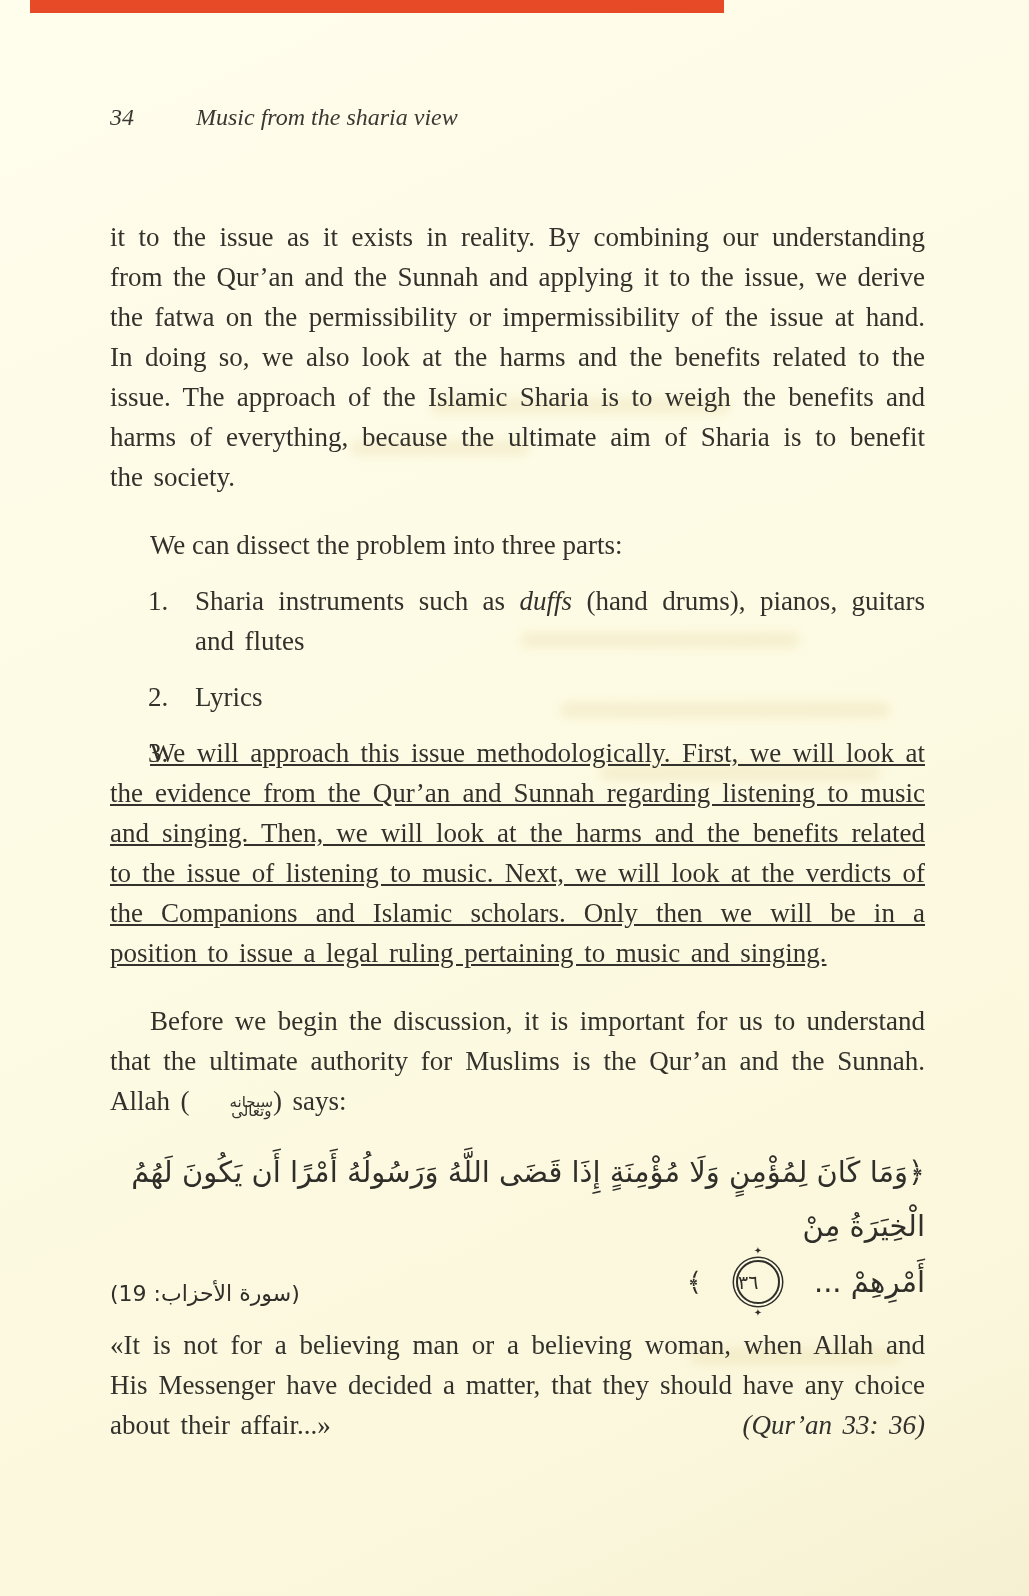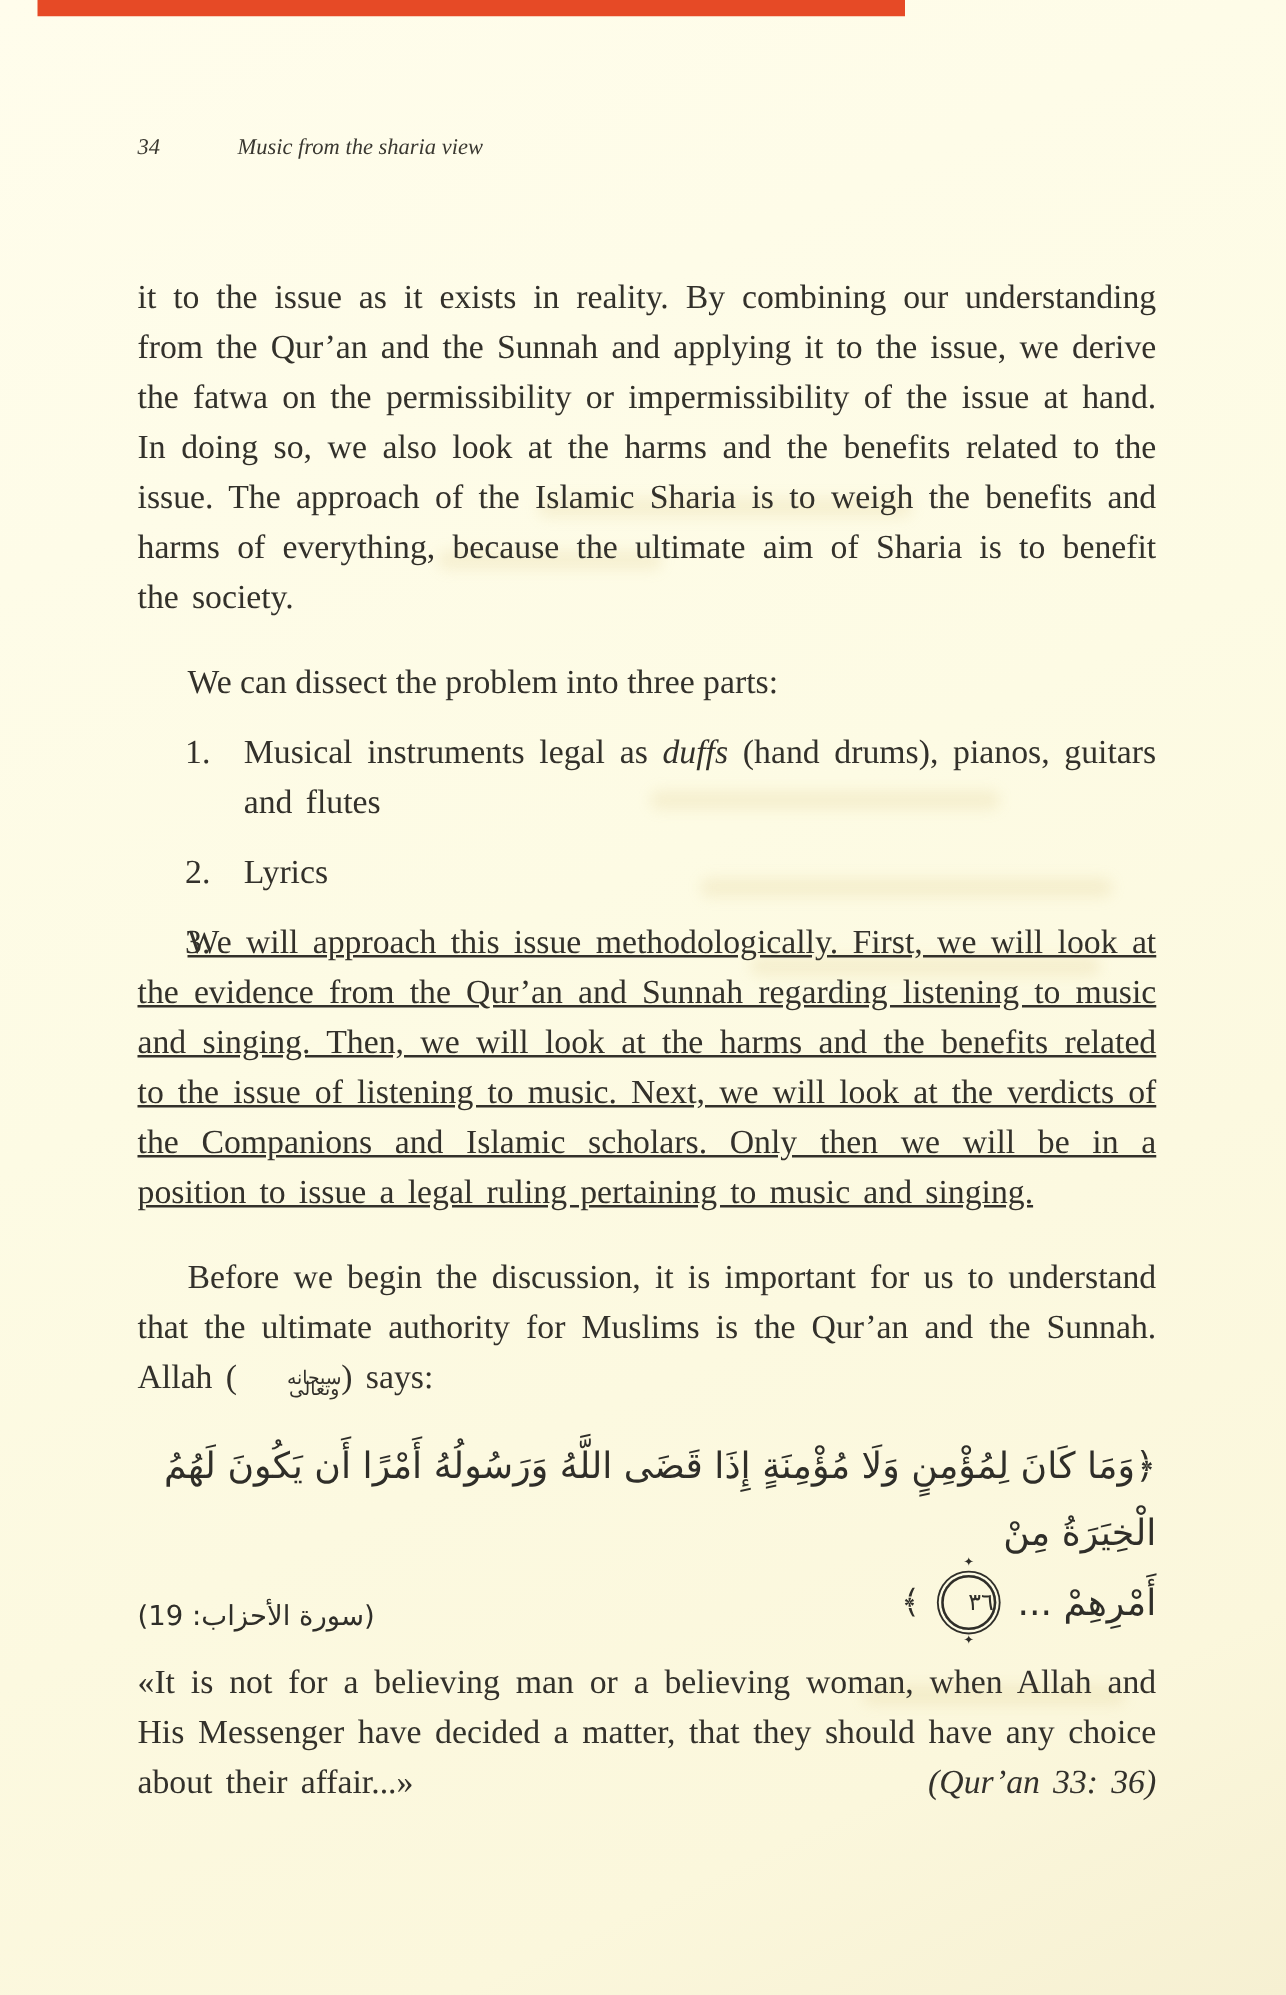--- a/index.html
+++ b/index.html
@@ -28,21 +28,21 @@
   }
   .g1{top:398px;left:430px;width:300px;}
   .g2{top:440px;left:350px;width:180px;}
   .g3{top:632px;left:520px;width:280px;}
   .g4{top:702px;left:560px;width:330px;}
   .g5{top:765px;left:600px;width:280px;}
   .g6{top:1348px;left:690px;width:210px;}
 
   .header{
     position:absolute;top:100px;left:110px;width:815px;
-    font-style:italic;font-size:18px;line-height:34px;
+    font-style:italic;font-size:24px;line-height:34px;
     display:flex;align-items:baseline;
     color:#3a3831;
   }
   .pagenum{margin-right:62px;}
 
   .column{
     position:absolute;top:136px;left:110px;width:815px;
     font-size:27px;line-height:40px;
   }
   p{margin:0;}
@@ -83,26 +83,26 @@
   .attribution{
     direction:rtl;
     font-size:22px;line-height:30px;
     align-self:flex-end;
   }
   .verse-cont{
     direction:rtl;
     display:inline-flex;align-items:center;gap:10px;
   }
   .medallion{
-    display:inline-flex;align-items:center;justify-content:flex-start;
+    display:inline-flex;align-items:center;justify-content:flex-end;
     width:40px;height:40px;
     border:2px solid #2f2e29;border-radius:50%;
     box-shadow:0 0 0 2px #fdfbe4,0 0 0 3.5px #2f2e29;
     font-size:19px;line-height:1;
-    position:relative;margin:0 7px;
+    position:relative;margin:0 24px;
   }
   .medallion::before,.medallion::after{
     content:"\2726";
     position:absolute;font-size:10px;color:#2f2e29;left:50%;transform:translateX(-50%);
   }
   .medallion::before{top:-16px;}
   .medallion::after{bottom:-16px;}
   .ornament{font-size:26px;}
 
   .translation{
@@ -134,21 +134,21 @@
   </div>
 
   <div class="column">
 
     <p class="p1 just">it to the issue as it exists in reality. By combining our understanding from the Qur’an and the Sunnah and applying it to the issue, we derive the fatwa on the permissibility or impermissibility of the issue at hand. In doing so, we also look at the harms and the benefits related to the issue. The approach of the Islamic Sharia is to weigh the benefits and harms of everything, because the ultimate aim of Sharia is to benefit the society.</p>
 
     <p class="p2">We can dissect the problem into three parts:</p>
 
     <div class="list">
       <div class="list-item just">
-        <span class="item-number">1.</span><span>Musical instruments legal as </span><span class="it">duffs</span><span> (hand drums), pianos, guitars and flutes</span>
+        <span class="item-number">1.</span><span>Sharia instruments such as </span><span class="it">duffs</span><span> (hand drums), pianos, guitars and flutes</span>
       </div>
       <div class="list-item">
         <span class="item-number">2.</span><span>Lyrics</span>
       </div>
       <div class="list-item">
         <span class="item-number">3.</span>
       </div>
     </div>
 
     <p class="p3 just">We will approach this issue methodologically. First, we will look at the evidence from the Qur’an and Sunnah regarding listening to music and singing. Then, we will look at the harms and the benefits related to the issue of listening to music. Next, we will look at the verdicts of the Companions and Islamic scholars. Only then we will be in a position to issue a legal ruling pertaining to music and singing.</p>

